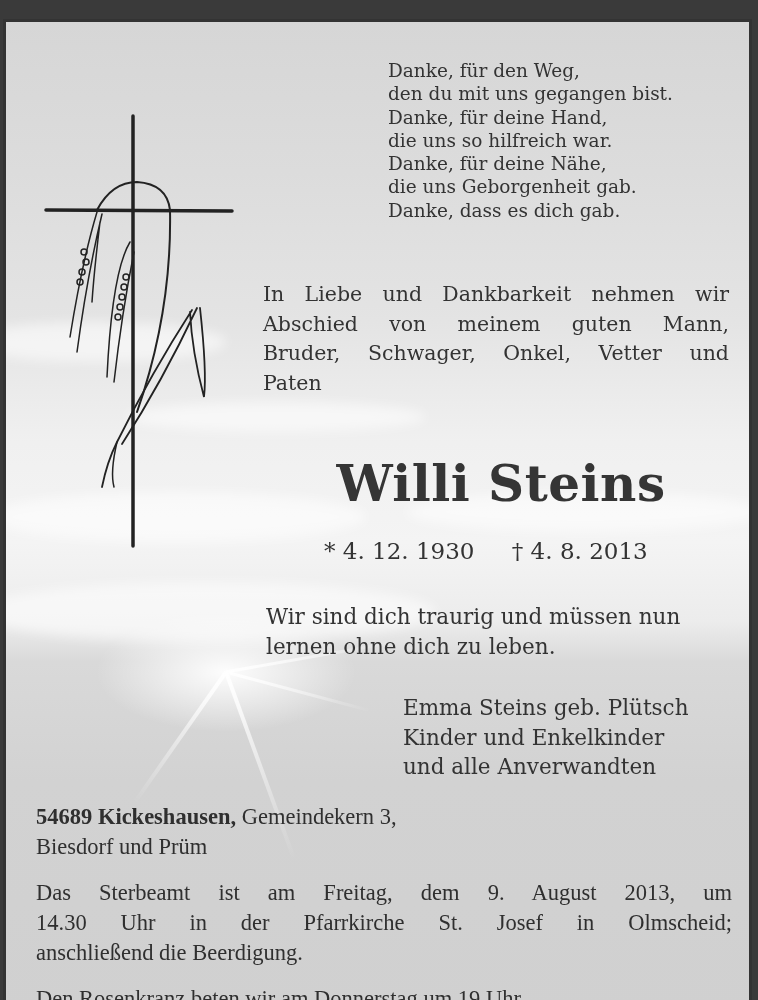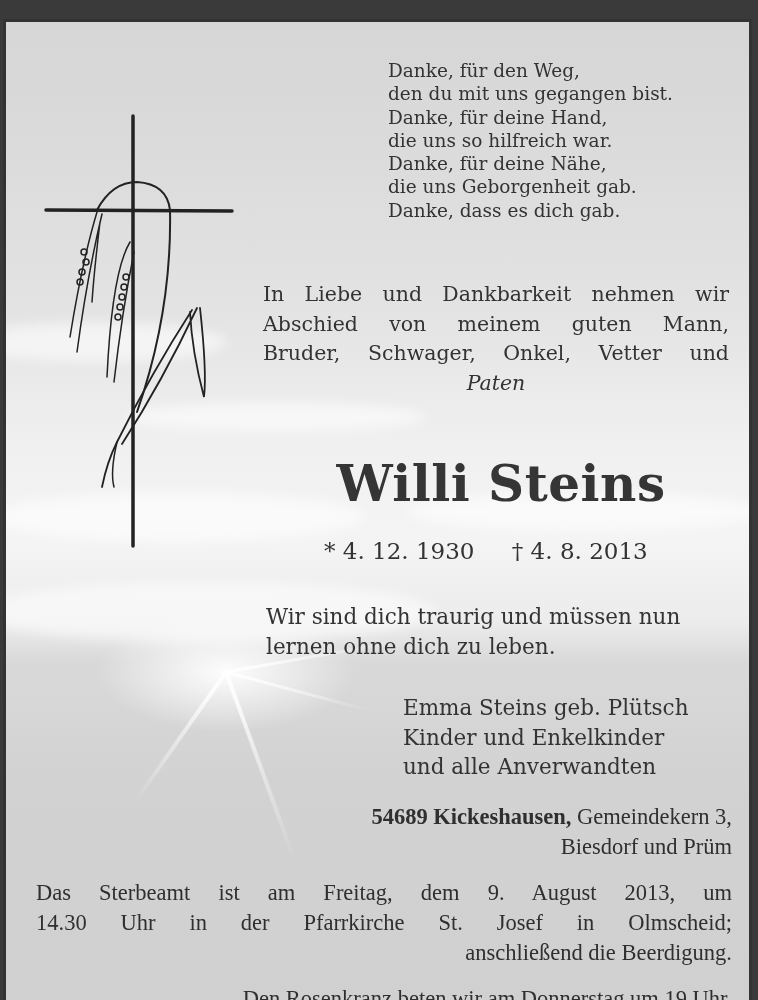--- a/index.html
+++ b/index.html
@@ -13,29 +13,29 @@
       linear-gradient(to bottom, #d6d6d6 0px, #dcdcdc 150px, #e4e4e4 300px, #f0f0f0 420px, #f4f4f4 520px, #ececec 600px, #d9d9d9 640px, #d2d2d2 760px, #d0d0d0 1000px);
     overflow:hidden;
     font-family:"DejaVu Serif", serif;
     color:#333;
   }
   .cloud { position:absolute; background:rgba(255,255,255,0.55); border-radius:50%; filter:blur(6px); }
   .ray { position:absolute; background:linear-gradient(to bottom, rgba(255,255,255,0.95), rgba(255,255,255,0)); transform-origin:top center; }
   .cross-svg { position:absolute; left:36px; top:90px; }
   .poem { position:absolute; left:382px; top:37px; font-size:18.5px; line-height:23.3px; }
   .intro { position:absolute; left:257px; top:258px; width:466px; font-size:20.5px; line-height:29.5px; text-align:justify; }
-  .intro .last { text-align:center;font-style:italic; }
+  .intro .last { text-align:left; }
   .name { position:absolute; left:300px; top:432px; width:390px; text-align:center; font-size:50px; font-weight:bold; letter-spacing:0.5px; color:#353535; }
   .dates { position:absolute; left:318px; top:516px; font-size:23px; }
   .dates span { display:inline-block; }
   .dates .death { margin-left:30px; }
   .sad { position:absolute; left:260px; top:580px; font-size:21.5px; line-height:30px; }
   .family { position:absolute; left:397px; top:671px; font-size:21.5px; line-height:29.5px; }
   .footer { position:absolute; left:30px; top:780px; width:696px; font-family:"Liberation Serif", serif; font-size:22.5px; line-height:30px; color:#2f2f2f; }
-  .footer p { margin:0;text-align:right; }
+  .footer p { margin:0; }
   .footer .gap { margin-top:16px; }
   .justline { text-align:justify; text-align-last:justify; }
   .bold { font-weight:bold; }
 </style>
 </head>
 <body>
 
 <div class="card">
 
   <div class="cloud" style="left:-40px;top:300px;width:260px;height:40px;"></div>

